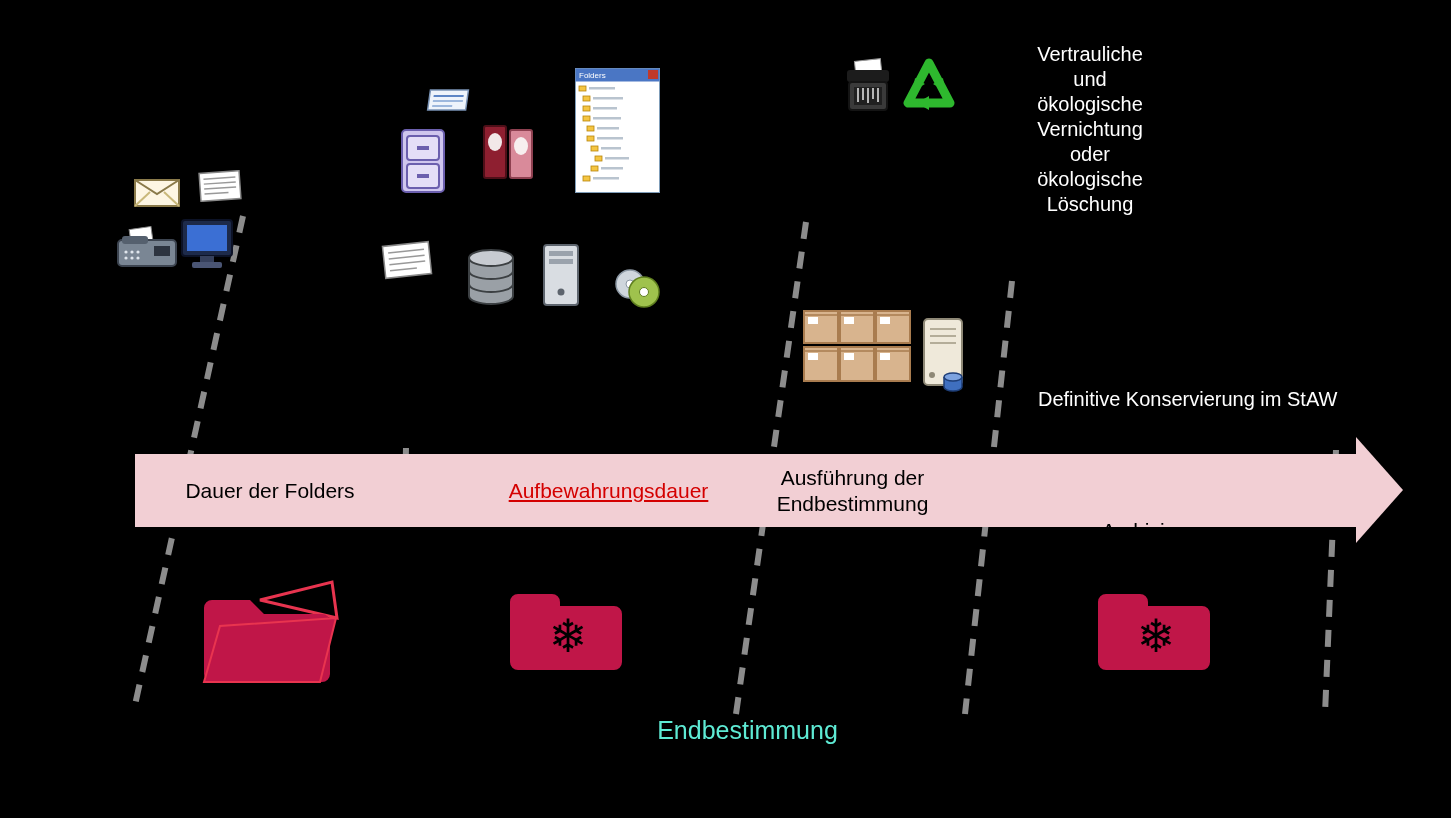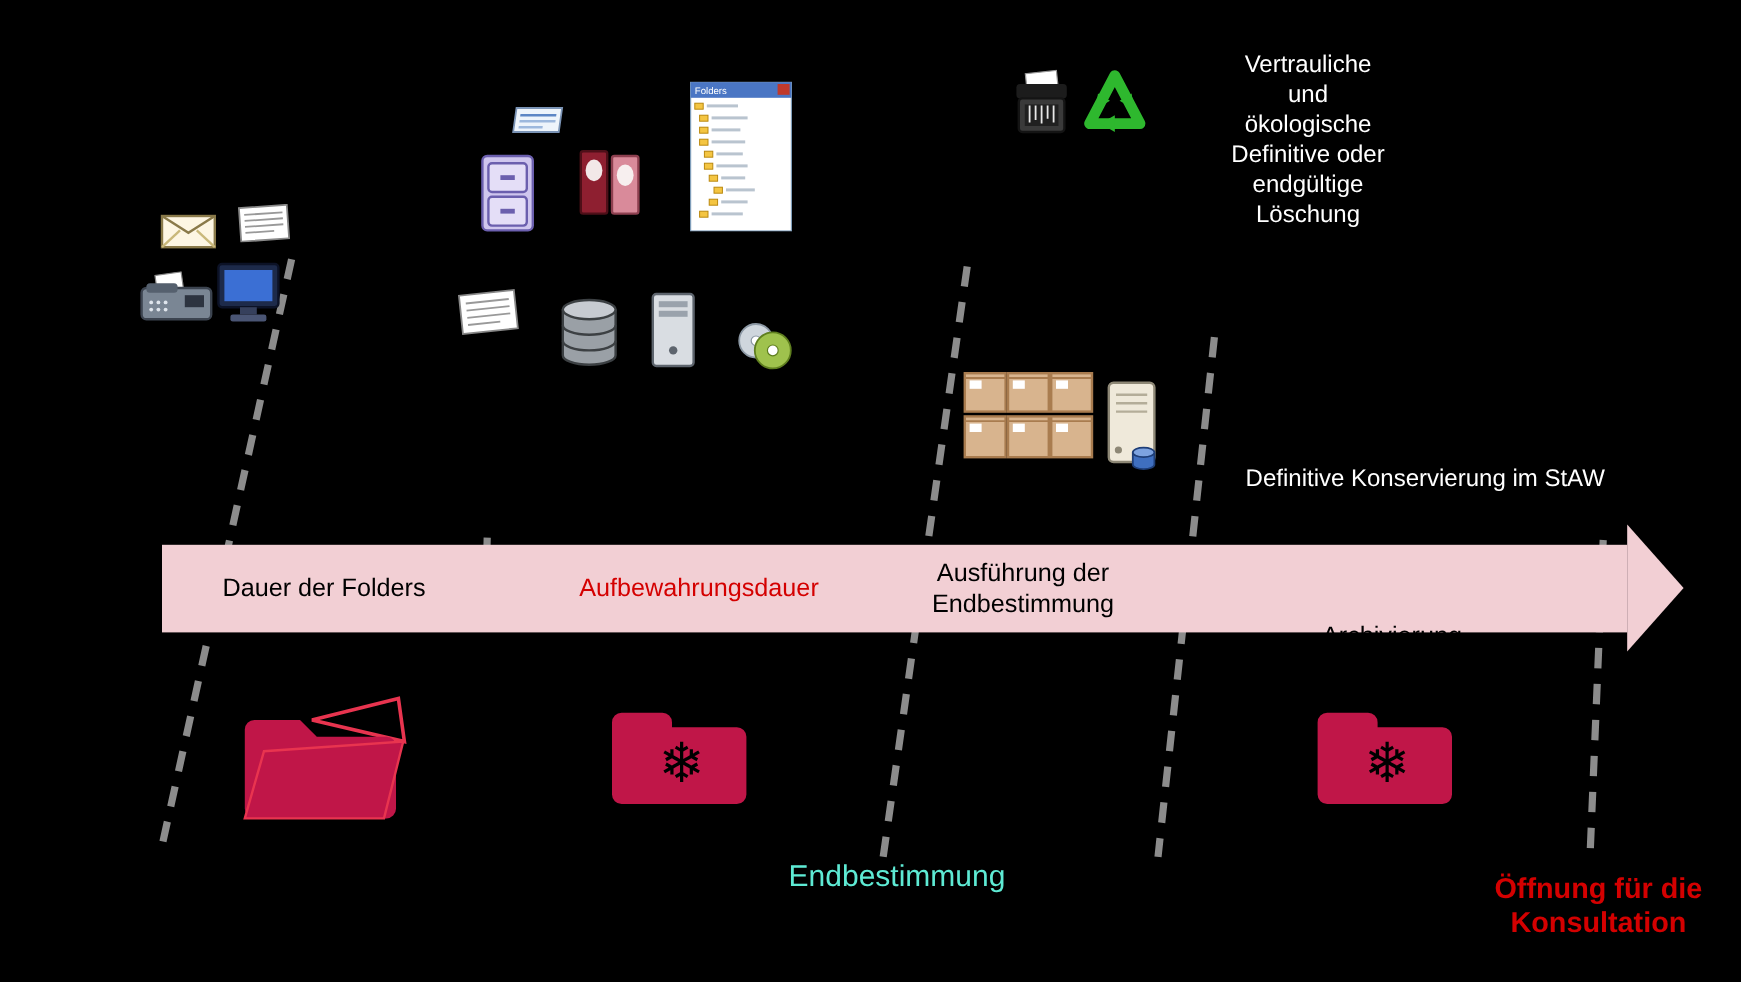--- a/index.html
+++ b/index.html
@@ -8,21 +8,21 @@
 
   
   .band{position:absolute;left:135px;top:454px;width:1221px;height:73px;background:#f2cfd4;}
   .band-arrowhead{position:absolute;left:1356px;top:437px;width:0;height:0;
     border-top:53px solid transparent;border-bottom:53px solid transparent;
     border-left:47px solid #f2cfd4;}
   .phase{position:absolute;top:454px;height:73px;display:flex;align-items:center;
     justify-content:center;text-align:center;font-size:21px;color:#000;line-height:26px;}
   .phase.red{color:#d40000;}
   .phase-1{left:150px;width:240px;}
-  .phase-2{left:445px;width:275px;}
+  .phase-2{left:471px;width:275px;text-decoration:underline;}
   .phase-3{left:745px;width:215px;}
   .phase-4{left:1040px;width:240px;margin-top:40px;}
 
   
   .overlay{position:absolute;left:0;top:0;width:1451px;height:818px;}
 
   
   .destruction{position:absolute;left:1022px;top:42px;width:136px;text-align:center;
     color:#fff;font-size:20px;line-height:25px;}
   .conservation{position:absolute;left:1038px;top:388px;color:#fff;font-size:20px;white-space:nowrap;}
@@ -67,24 +67,23 @@
   </svg>
 
   <div class="band"></div>
   <div class="band-arrowhead"></div>
 
   <div class="phase phase-1">Dauer der Folders</div>
   <div class="phase phase-2 red">Aufbewahrungsdauer</div>
   <div class="phase phase-3">Ausführung der Endbestimmung</div>
   <div class="phase phase-4">Archivierung</div>
 
-  <div class="destruction">Vertrauliche und ökologische Definitive oder endgültige Löschung</div>
+  <div class="destruction">Vertrauliche und ökologische Vernichtung oder ökologische Löschung</div>
   <div class="conservation">Definitive Konservierung im StAW</div>
   <div class="endbestimmung">Endbestimmung</div>
-  <div class="opening">Öffnung für die Konsultation</div>
 
   <svg id="icon-envelope" class="abs" width="50" height="38">
     <rect x="3" y="8" width="44" height="26" fill="#fdf6e3" stroke="#8a7a4a" stroke-width="2"></rect>
     <polyline points="3,8 25,22 47,8" fill="none" stroke="#8a7a4a" stroke-width="2"></polyline>
     <polyline points="3,34 18,20" fill="none" stroke="#c9b87a" stroke-width="2"></polyline>
     <polyline points="47,34 32,20" fill="none" stroke="#c9b87a" stroke-width="2"></polyline>
   </svg>
 
   <svg id="icon-doc1" class="abs" width="44" height="32">
     <rect x="2" y="2" width="40" height="28" fill="#fff" stroke="#888" stroke-width="1.5" transform="rotate(-4 22 16)"></rect>

